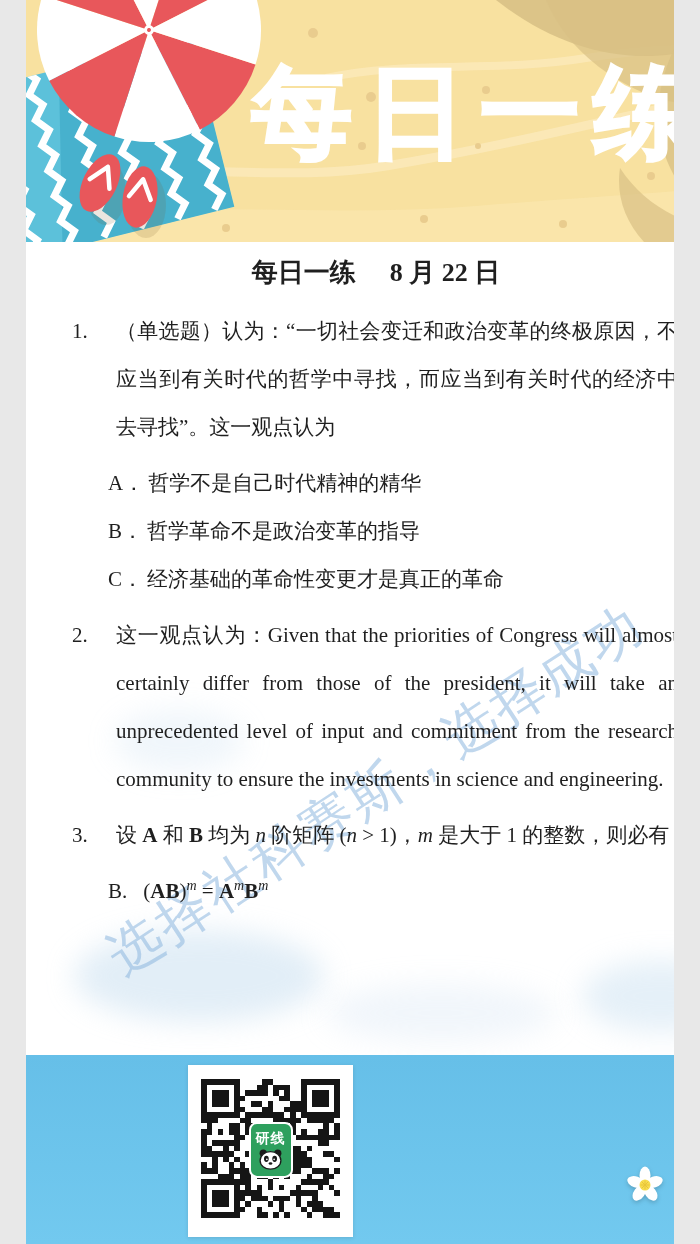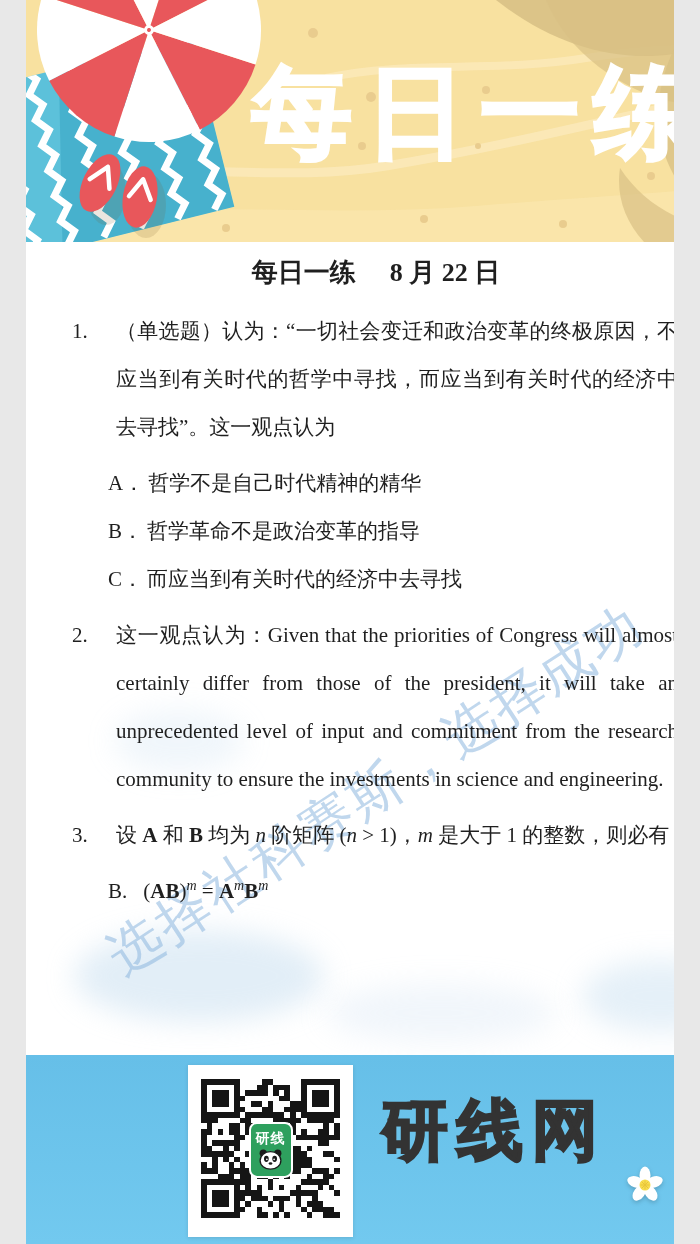--- a/index.html
+++ b/index.html
@@ -159,21 +159,21 @@
     <section class="question q1">
       <span class="qnum">1.</span>
       <p class="stem">（单选题）认为：“一切社会变迁和政治变革的终极原因，不应当到有关时代的哲学中寻找，而应当到有关时代的经济中去寻找”。这一观点认为</p>
       <div class="opt">
         <span class="olabel">A．</span><span>哲学不是自己时代精神的精华</span>
       </div>
       <div class="opt">
         <span class="olabel">B．</span><span>哲学革命不是政治变革的指导</span>
       </div>
       <div class="opt">
-        <span class="olabel">C．</span><span>而应当到有关时代的经济中去寻找</span>
+        <span class="olabel">C．</span><span>经济基础的革命性变更才是真正的革命</span>
       </div>
     </section>
 
     <section class="question q2">
       <span class="qnum">2.</span>
       <p class="stem">
         <span>这一观点认为：</span><span>Given that the priorities of Congress will almost certainly differ from those of the president, it will take an unprecedented level of input and commitment from the research community to ensure the investments in science and engineering.</span>
       </p>
     </section>
 
@@ -417,21 +417,20 @@
           <circle cx="20" cy="4" r="3.5" fill="#1a1a1a"></circle>
           <ellipse cx="13" cy="11" rx="10" ry="8.5" fill="#ffffff" stroke="#1a1a1a" stroke-width="1.2"></ellipse>
           <ellipse cx="9" cy="9.5" rx="2.3" ry="3" fill="#1a1a1a"></ellipse>
           <ellipse cx="17" cy="9.5" rx="2.3" ry="3" fill="#1a1a1a"></ellipse>
           <circle cx="9.5" cy="10" r="0.8" fill="#ffffff"></circle>
           <circle cx="16.5" cy="10" r="0.8" fill="#ffffff"></circle>
           <ellipse cx="13" cy="14" rx="1.8" ry="1.2" fill="#1a1a1a"></ellipse>
         </svg>
       </div>
     </div>
-    <div class="brand">研线网</div>
     <svg class="flower" viewBox="0 0 40 40">
       <g fill="#ffffff">
         <ellipse cx="20" cy="10.5" rx="5.5" ry="9"></ellipse>
         <ellipse cx="20" cy="10.5" rx="5.5" ry="9" transform="rotate(72 20 20)"></ellipse>
         <ellipse cx="20" cy="10.5" rx="5.5" ry="9" transform="rotate(144 20 20)"></ellipse>
         <ellipse cx="20" cy="10.5" rx="5.5" ry="9" transform="rotate(216 20 20)"></ellipse>
         <ellipse cx="20" cy="10.5" rx="5.5" ry="9" transform="rotate(288 20 20)"></ellipse>
       </g>
       <circle cx="20" cy="20" r="5.5" fill="#F7DC4F"></circle>
       <g stroke="#E8C53A" stroke-width="1">

